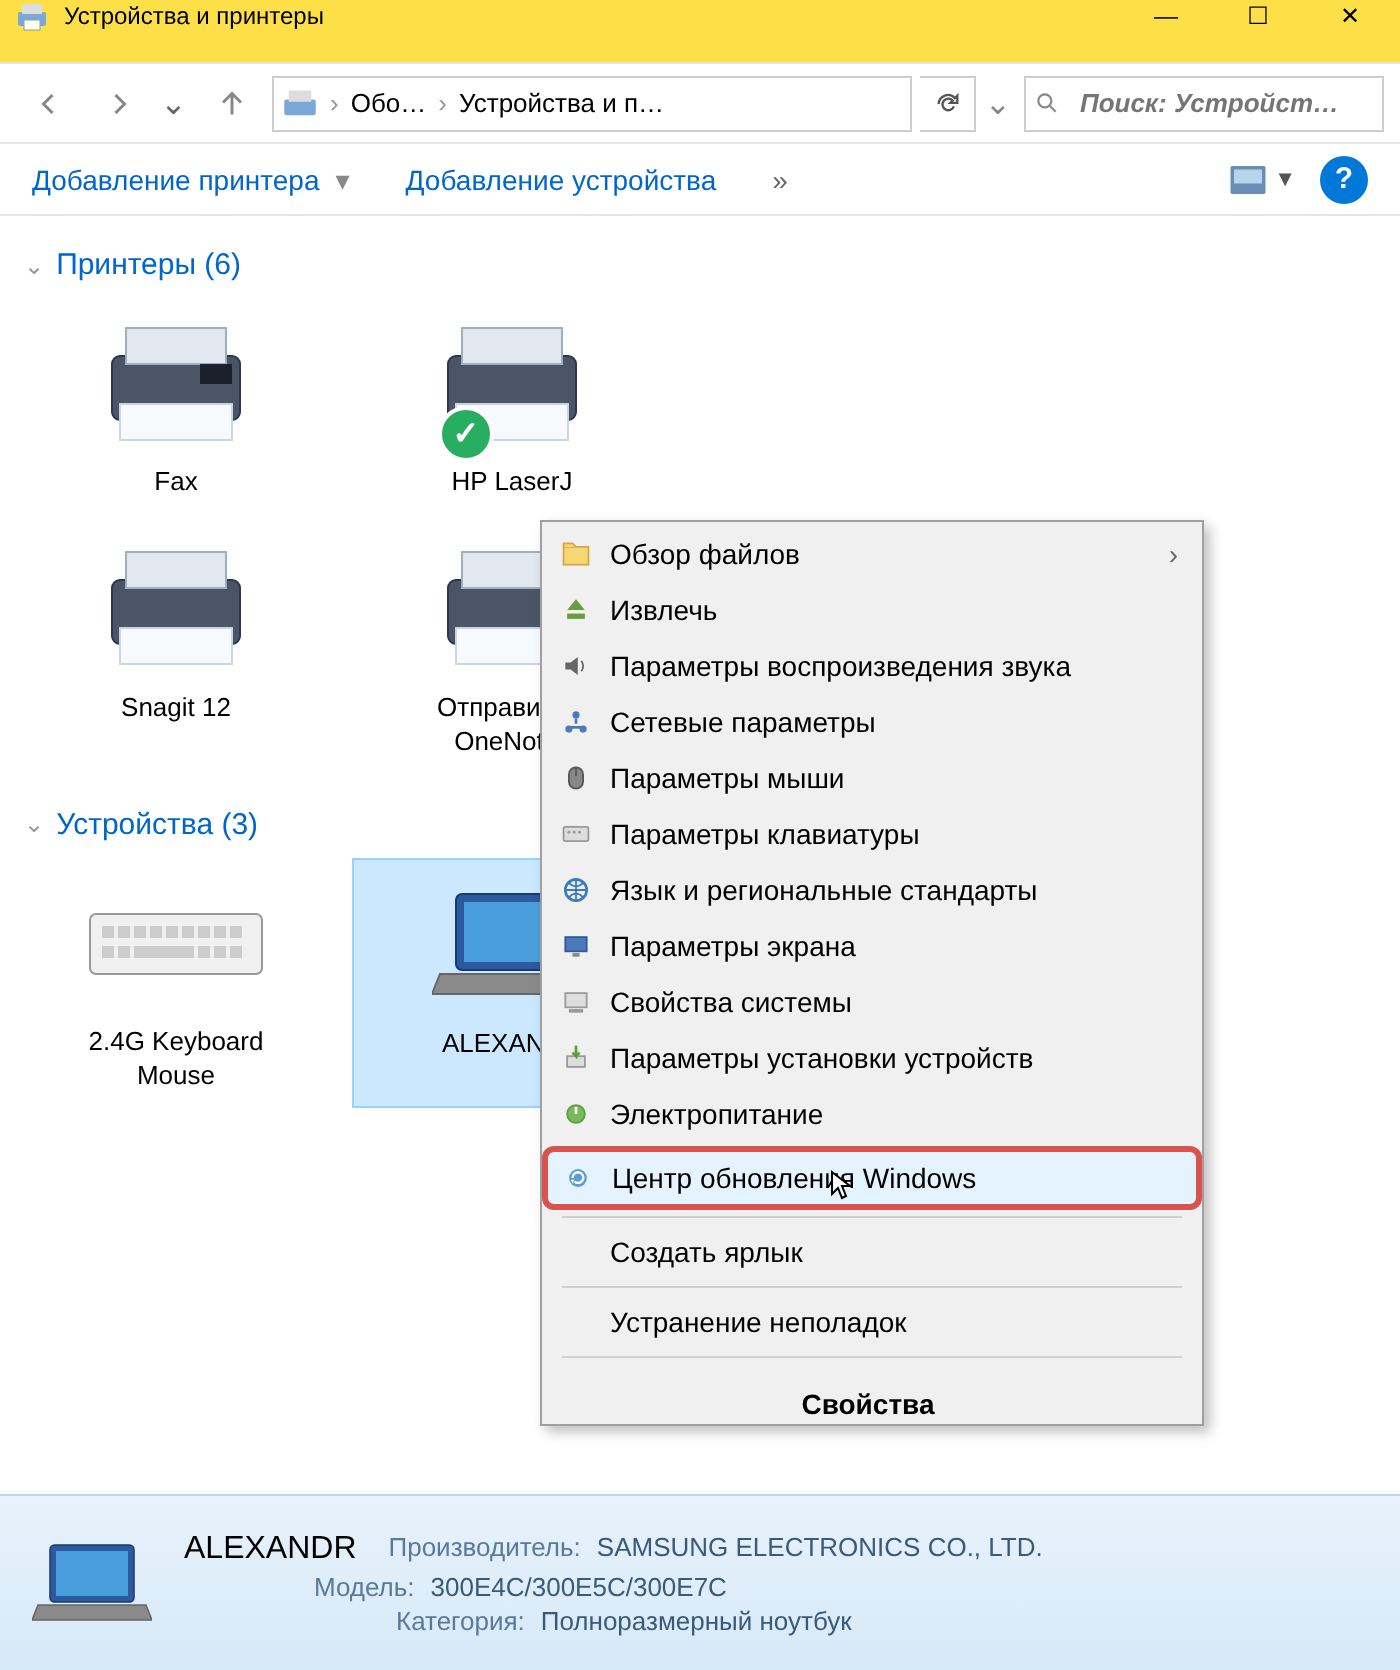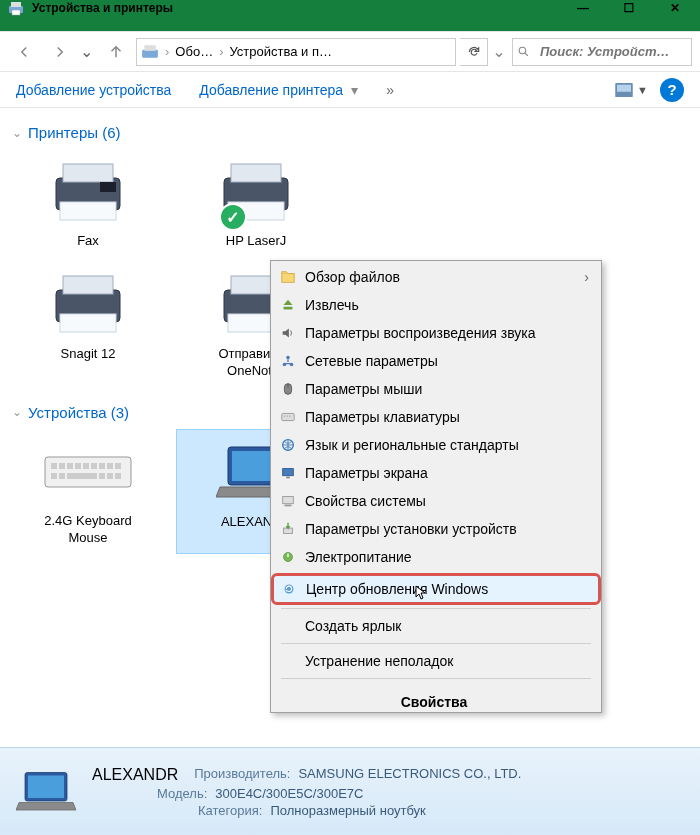--- a/index.html
+++ b/index.html
@@ -1,19 +1,19 @@
 <!DOCTYPE html>
 <html><head>
 <meta charset="utf-8">
 <style>
 * { box-sizing: border-box; margin: 0; padding: 0; font-family: 'Segoe UI', Tahoma, sans-serif; }
 body { width: 700px; height: 835px; background: #fff; overflow: hidden; position: relative; }
 
 
-.titlebar { height: 32px; display: flex; align-items: center; padding: 0 2px 15px 8px; background: #15803d; border-bottom: 1px solid #e5e5e5; font-weight: bold; }
+.titlebar { height: 32px; display: flex; align-items: center; padding: 0 2px 15px 8px; background: #fde047; border-bottom: 1px solid #e5e5e5; }
 .titlebar-icon { width: 16px; height: 16px; margin-right: 8px; }
 .titlebar-text { font-size: 12px; color: #000; flex: 1; }
 .win-controls { display: flex; }
 .win-btn { width: 46px; height: 32px; display: flex; align-items: center; justify-content: center; font-size: 12px; color: #000; }
 
 
 .navbar { height: 40px; display: flex; align-items: center; padding: 4px 8px; gap: 4px; border-bottom: 1px solid #e5e5e5; }
 .nav-btn { width: 32px; height: 32px; display: flex; align-items: center; justify-content: center; border-radius: 2px; color: #666; }
 .nav-btn svg { width: 18px; height: 18px; }
 .nav-dd { width: 16px; color: #666; }
@@ -125,25 +125,25 @@
           <circle cx="10" cy="10" r="6" stroke="#888" stroke-width="2" fill="none"></circle>
           <path d="M15 15l5 5" stroke="#888" stroke-width="2"></path>
         </svg>
       </div>
     <input placeholder="Поиск: Устройст…" style="">
   </div>
 </div>
 
 <div class="toolbar">
   <div class="tool-item">
-      <span>Добавление устройства</span>
-    </div>
-  <div class="tool-item">
       <span>Добавление принтера</span>
       <span style="color:#888;margin-left:4px">▾</span>
+    </div>
+  <div class="tool-item">
+      <span>Добавление устройства</span>
     </div>
   <div class="tool-item tool-more">»</div>
   <div class="tool-right">
     <div style="display:flex;align-items:center;gap:4px;color:#555">
         <svg width="18" height="14" viewBox="0 0 20 16">
           <rect x="0" y="0" width="20" height="16" fill="#6a8db3" rx="1"></rect>
           <rect x="2" y="2" width="16" height="8" fill="#b8d4ed"></rect>
         </svg>
         <span style="font-size:11px">▼</span>
       </div>

